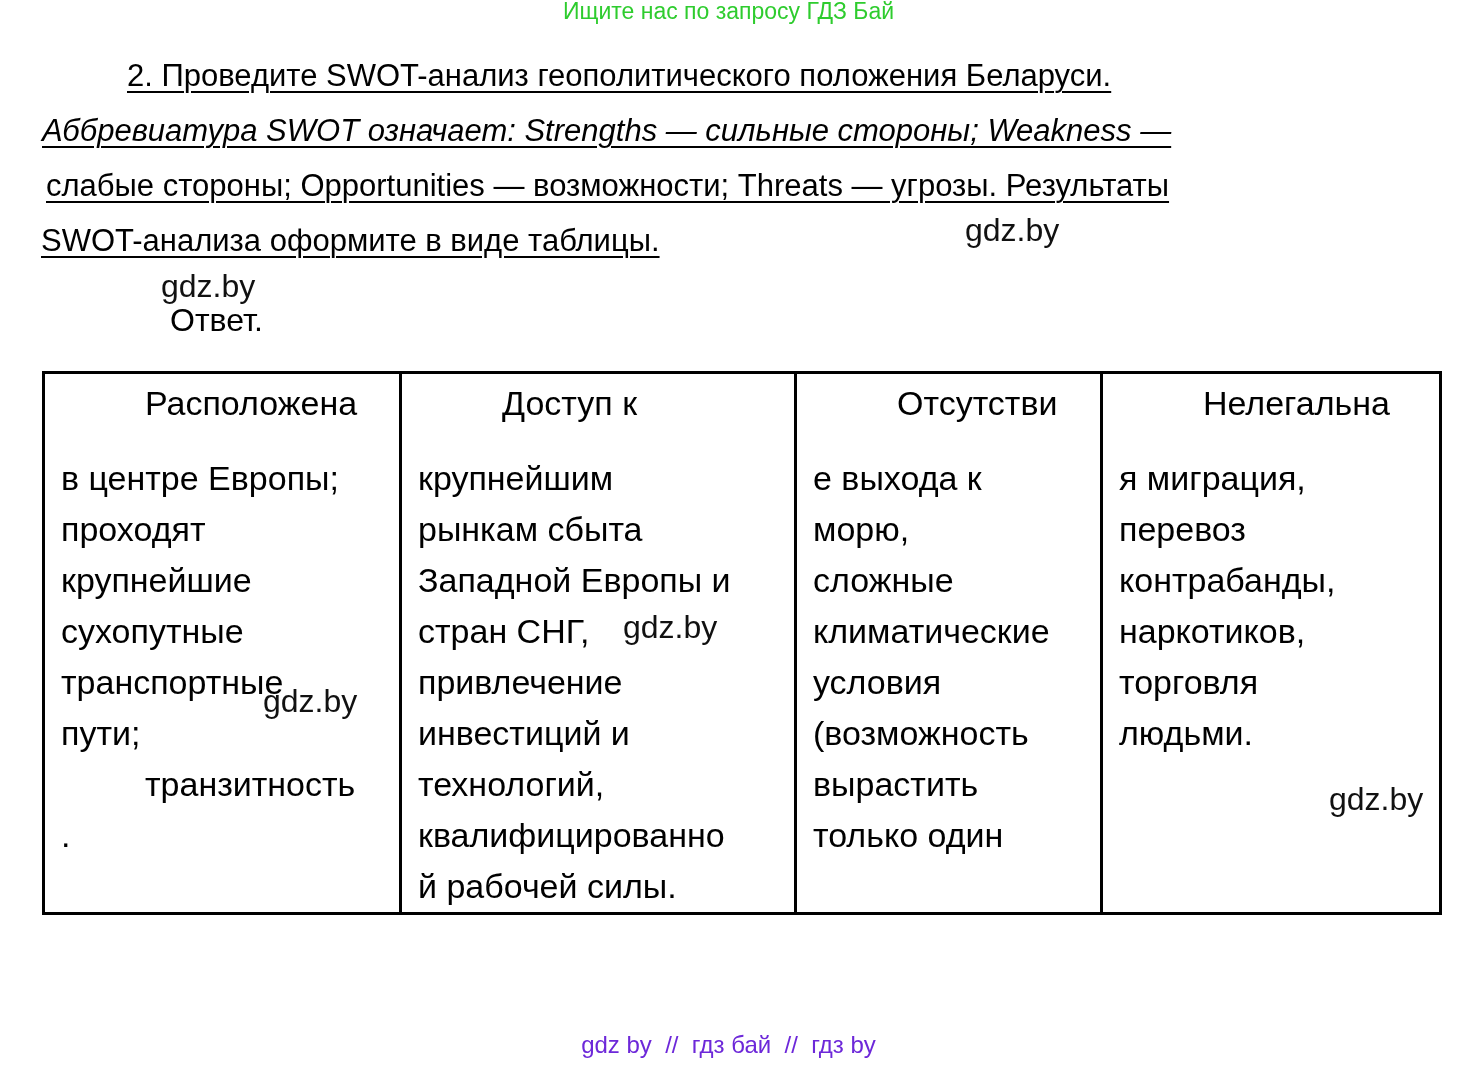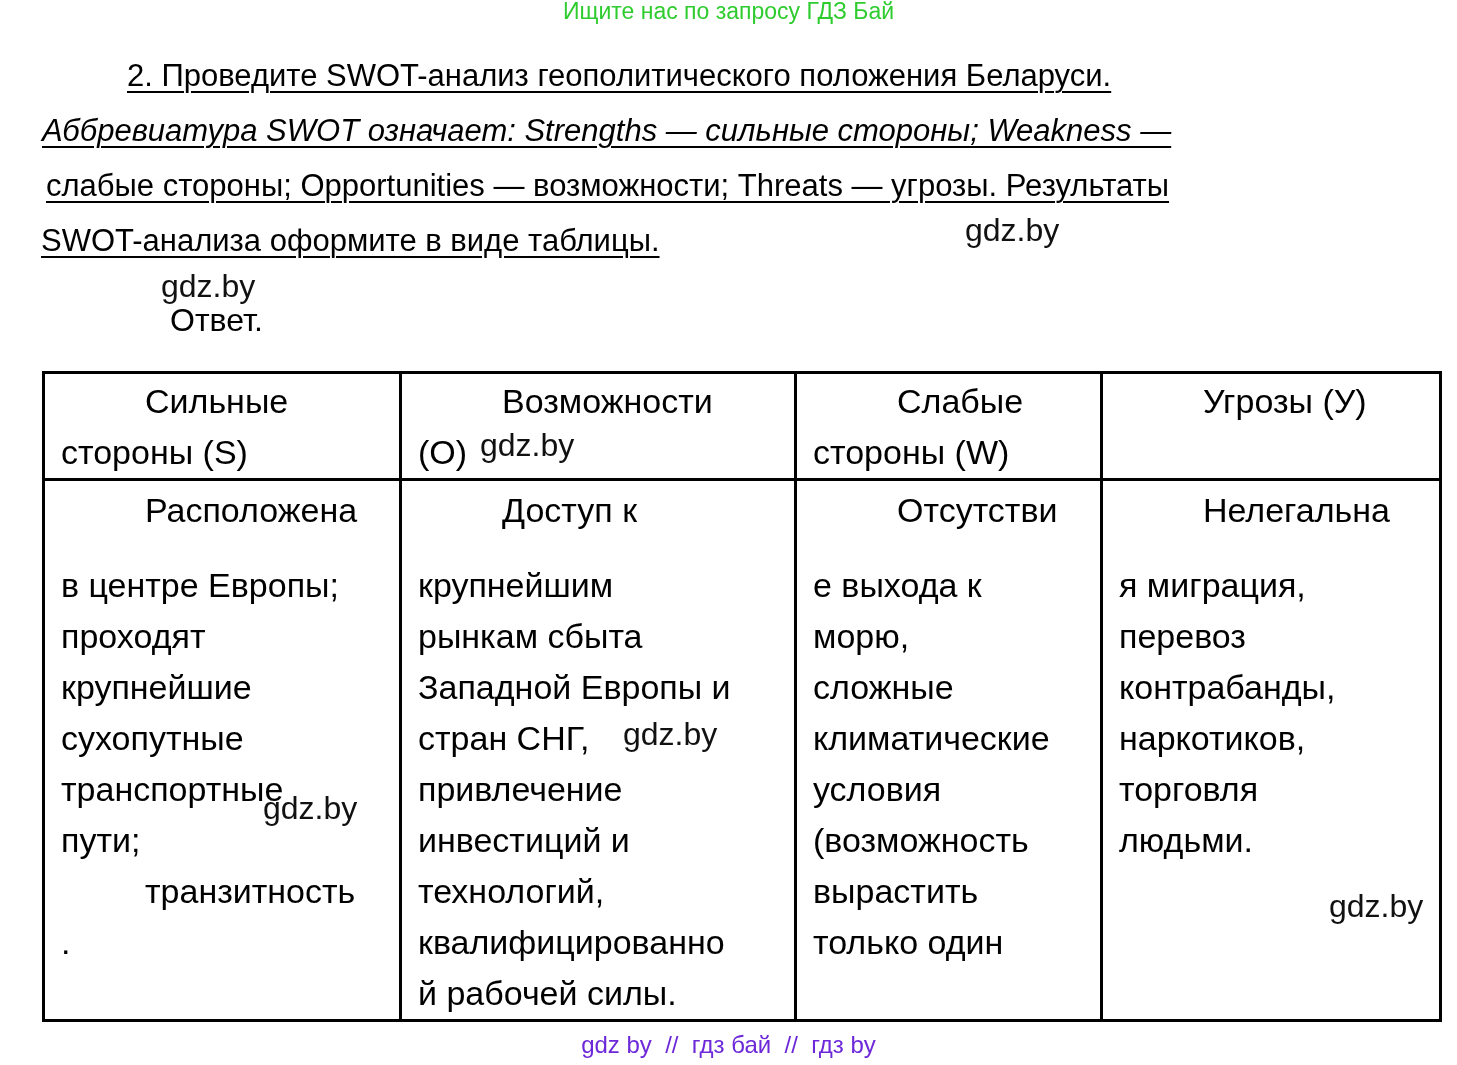--- a/index.html
+++ b/index.html
@@ -34,39 +34,20 @@
 <div class="abs answer" style="left:127px; top:302px;margin-left:43px;">Ответ.</div>
 
 <table class="swot">
   <colgroup>
     <col style="width:357px">
       <col style="width:395px">
       <col style="width:306px">
       <col style="width:339px">
   </colgroup>
   <tbody>
-      <tr class="hdr">
-    <td>
-      <div style="padding-left:84px">Сильные</div>
-      <div>стороны (S)</div>
-    </td>
-    <td>
-      <div style="padding-left:84px">Возможности</div>
-      <div>(O)</div>
-      <span class="abs wm" style="left:78px; top:46px;">gdz.by</span>
-    </td>
-    <td>
-      <div style="padding-left:84px">Слабые</div>
-      <div>стороны (W)</div>
-    </td>
-    <td>
-      <div style="padding-left:84px">Угрозы (У)</div>
-      <div></div>
-    </td>
-  </tr>
   <tr class="body">
     <td>
       <div style="padding-left:84px">Расположена</div>
       <div class="cell-text">в центре Европы;
 проходят
 крупнейшие
 сухопутные
 транспортные
 пути;</div>
       <div style="padding-left:84px">транзитность</div>

